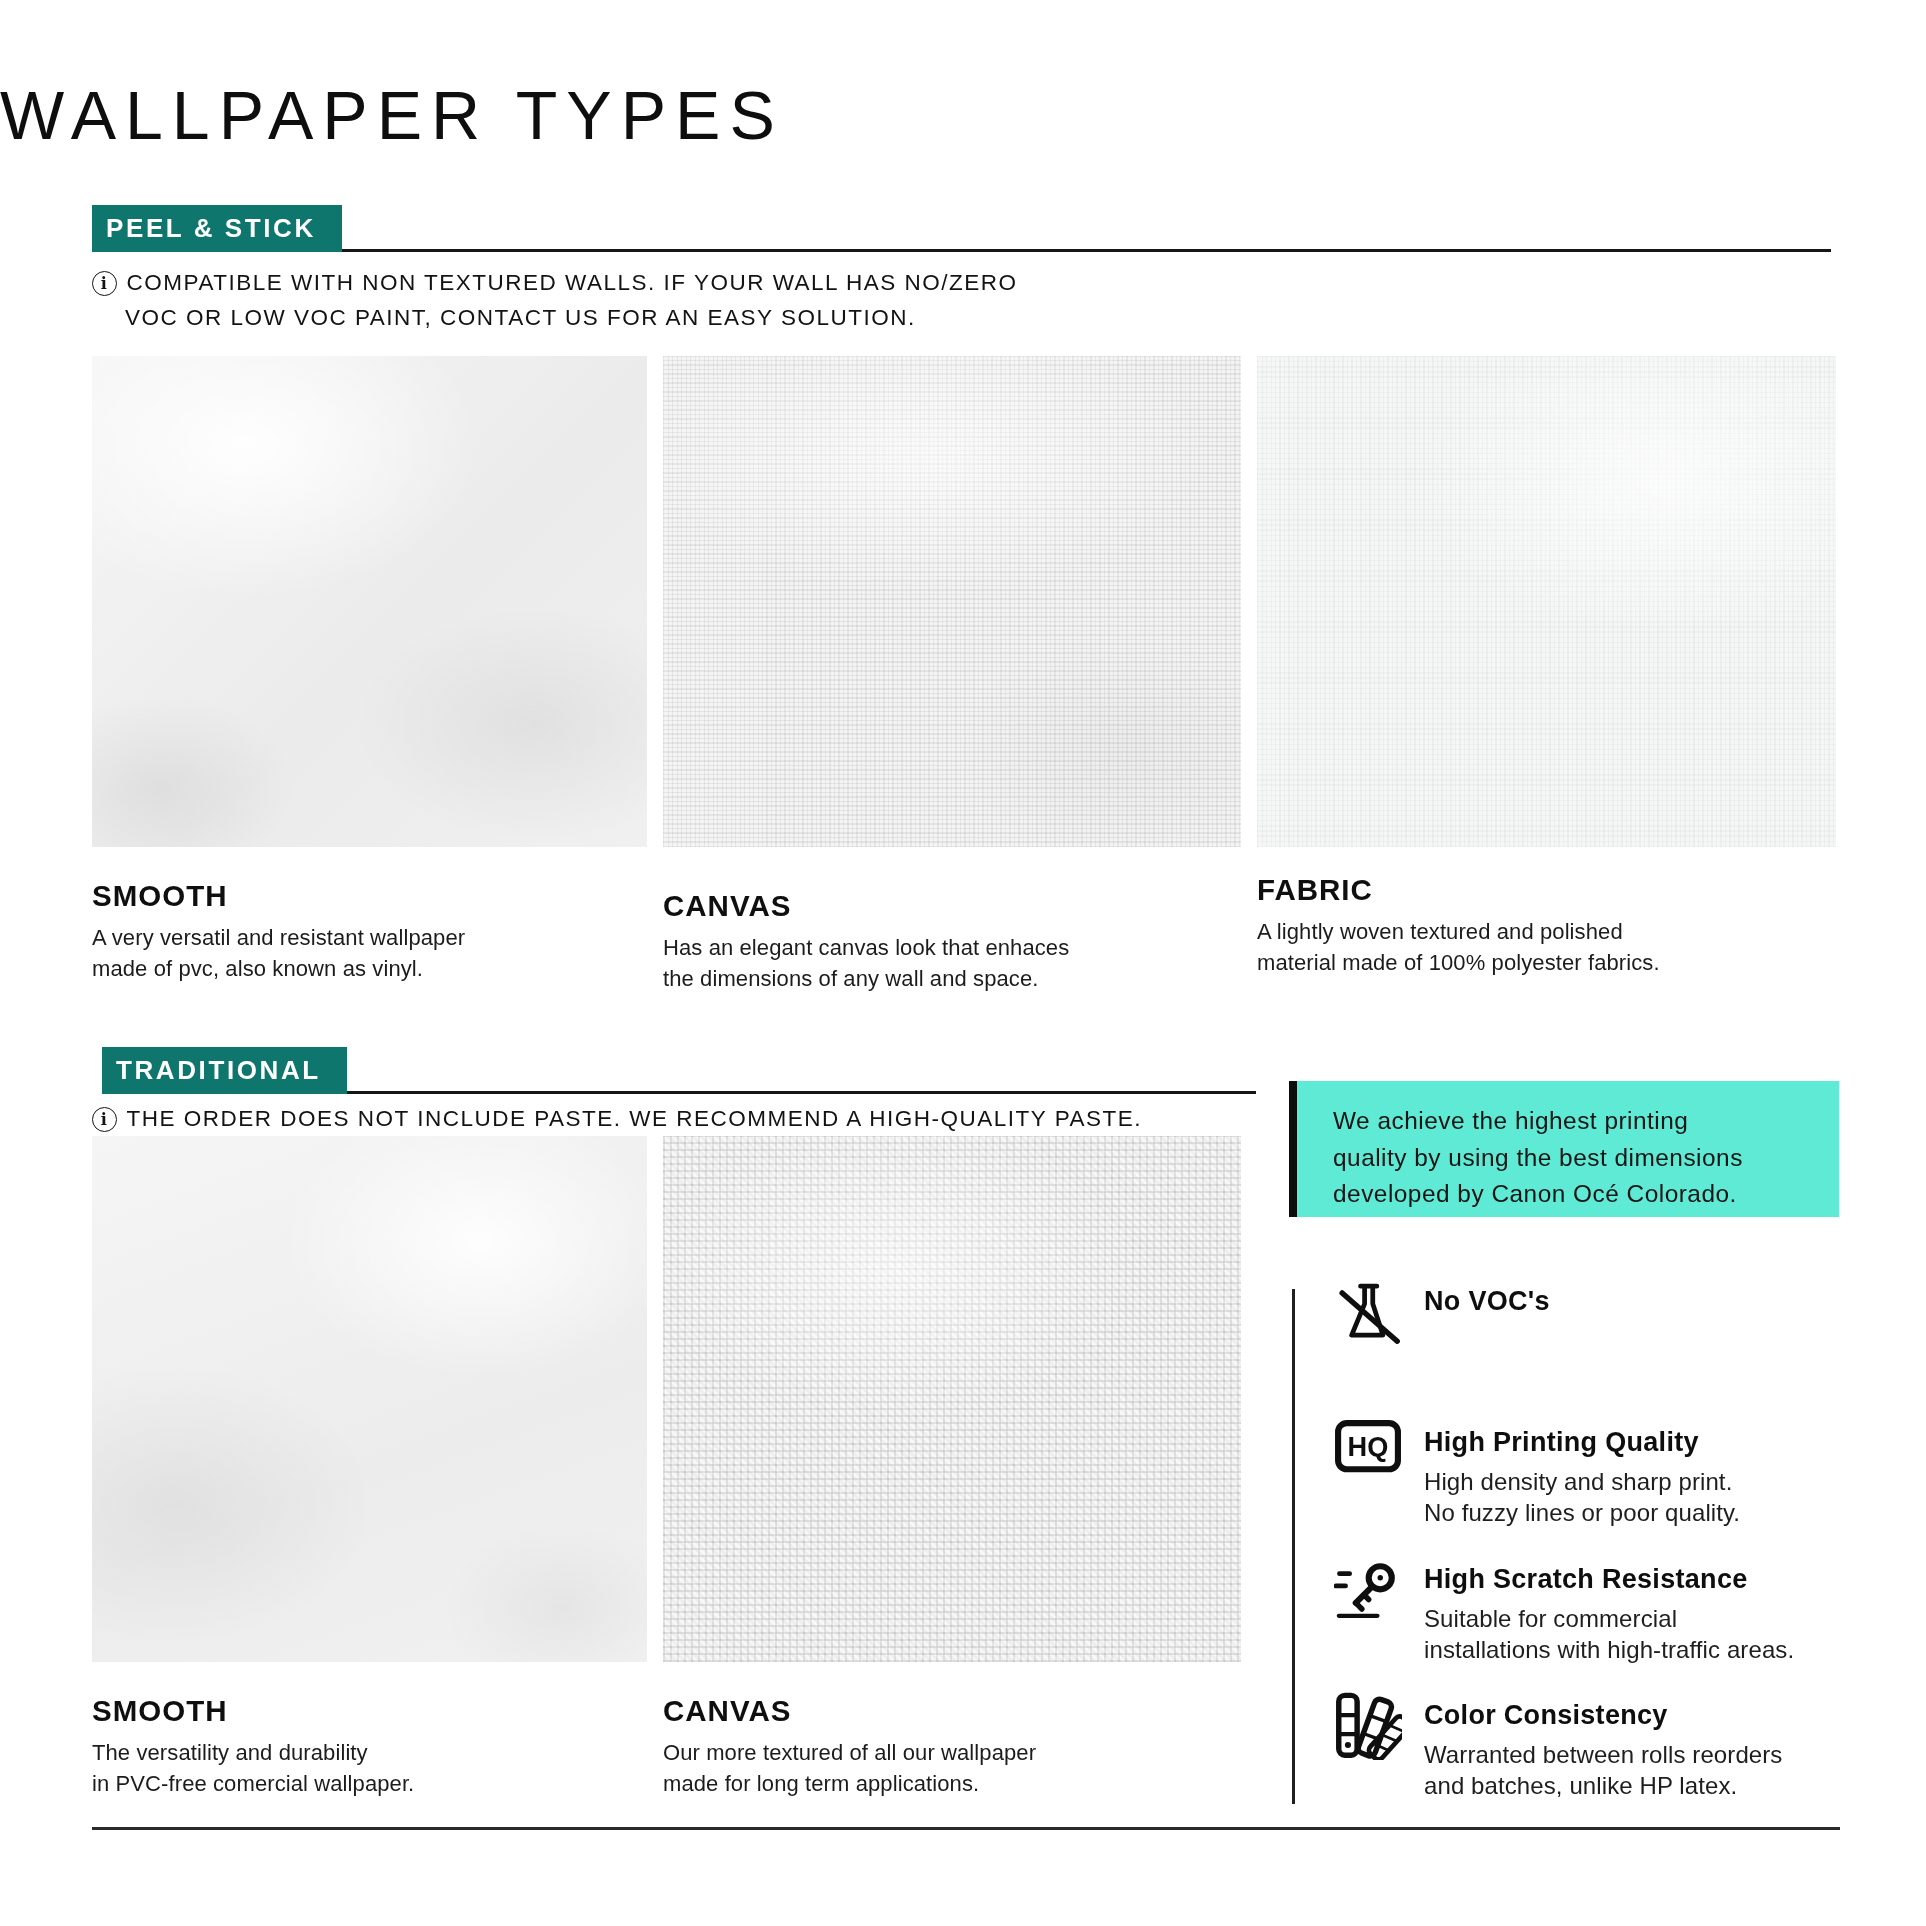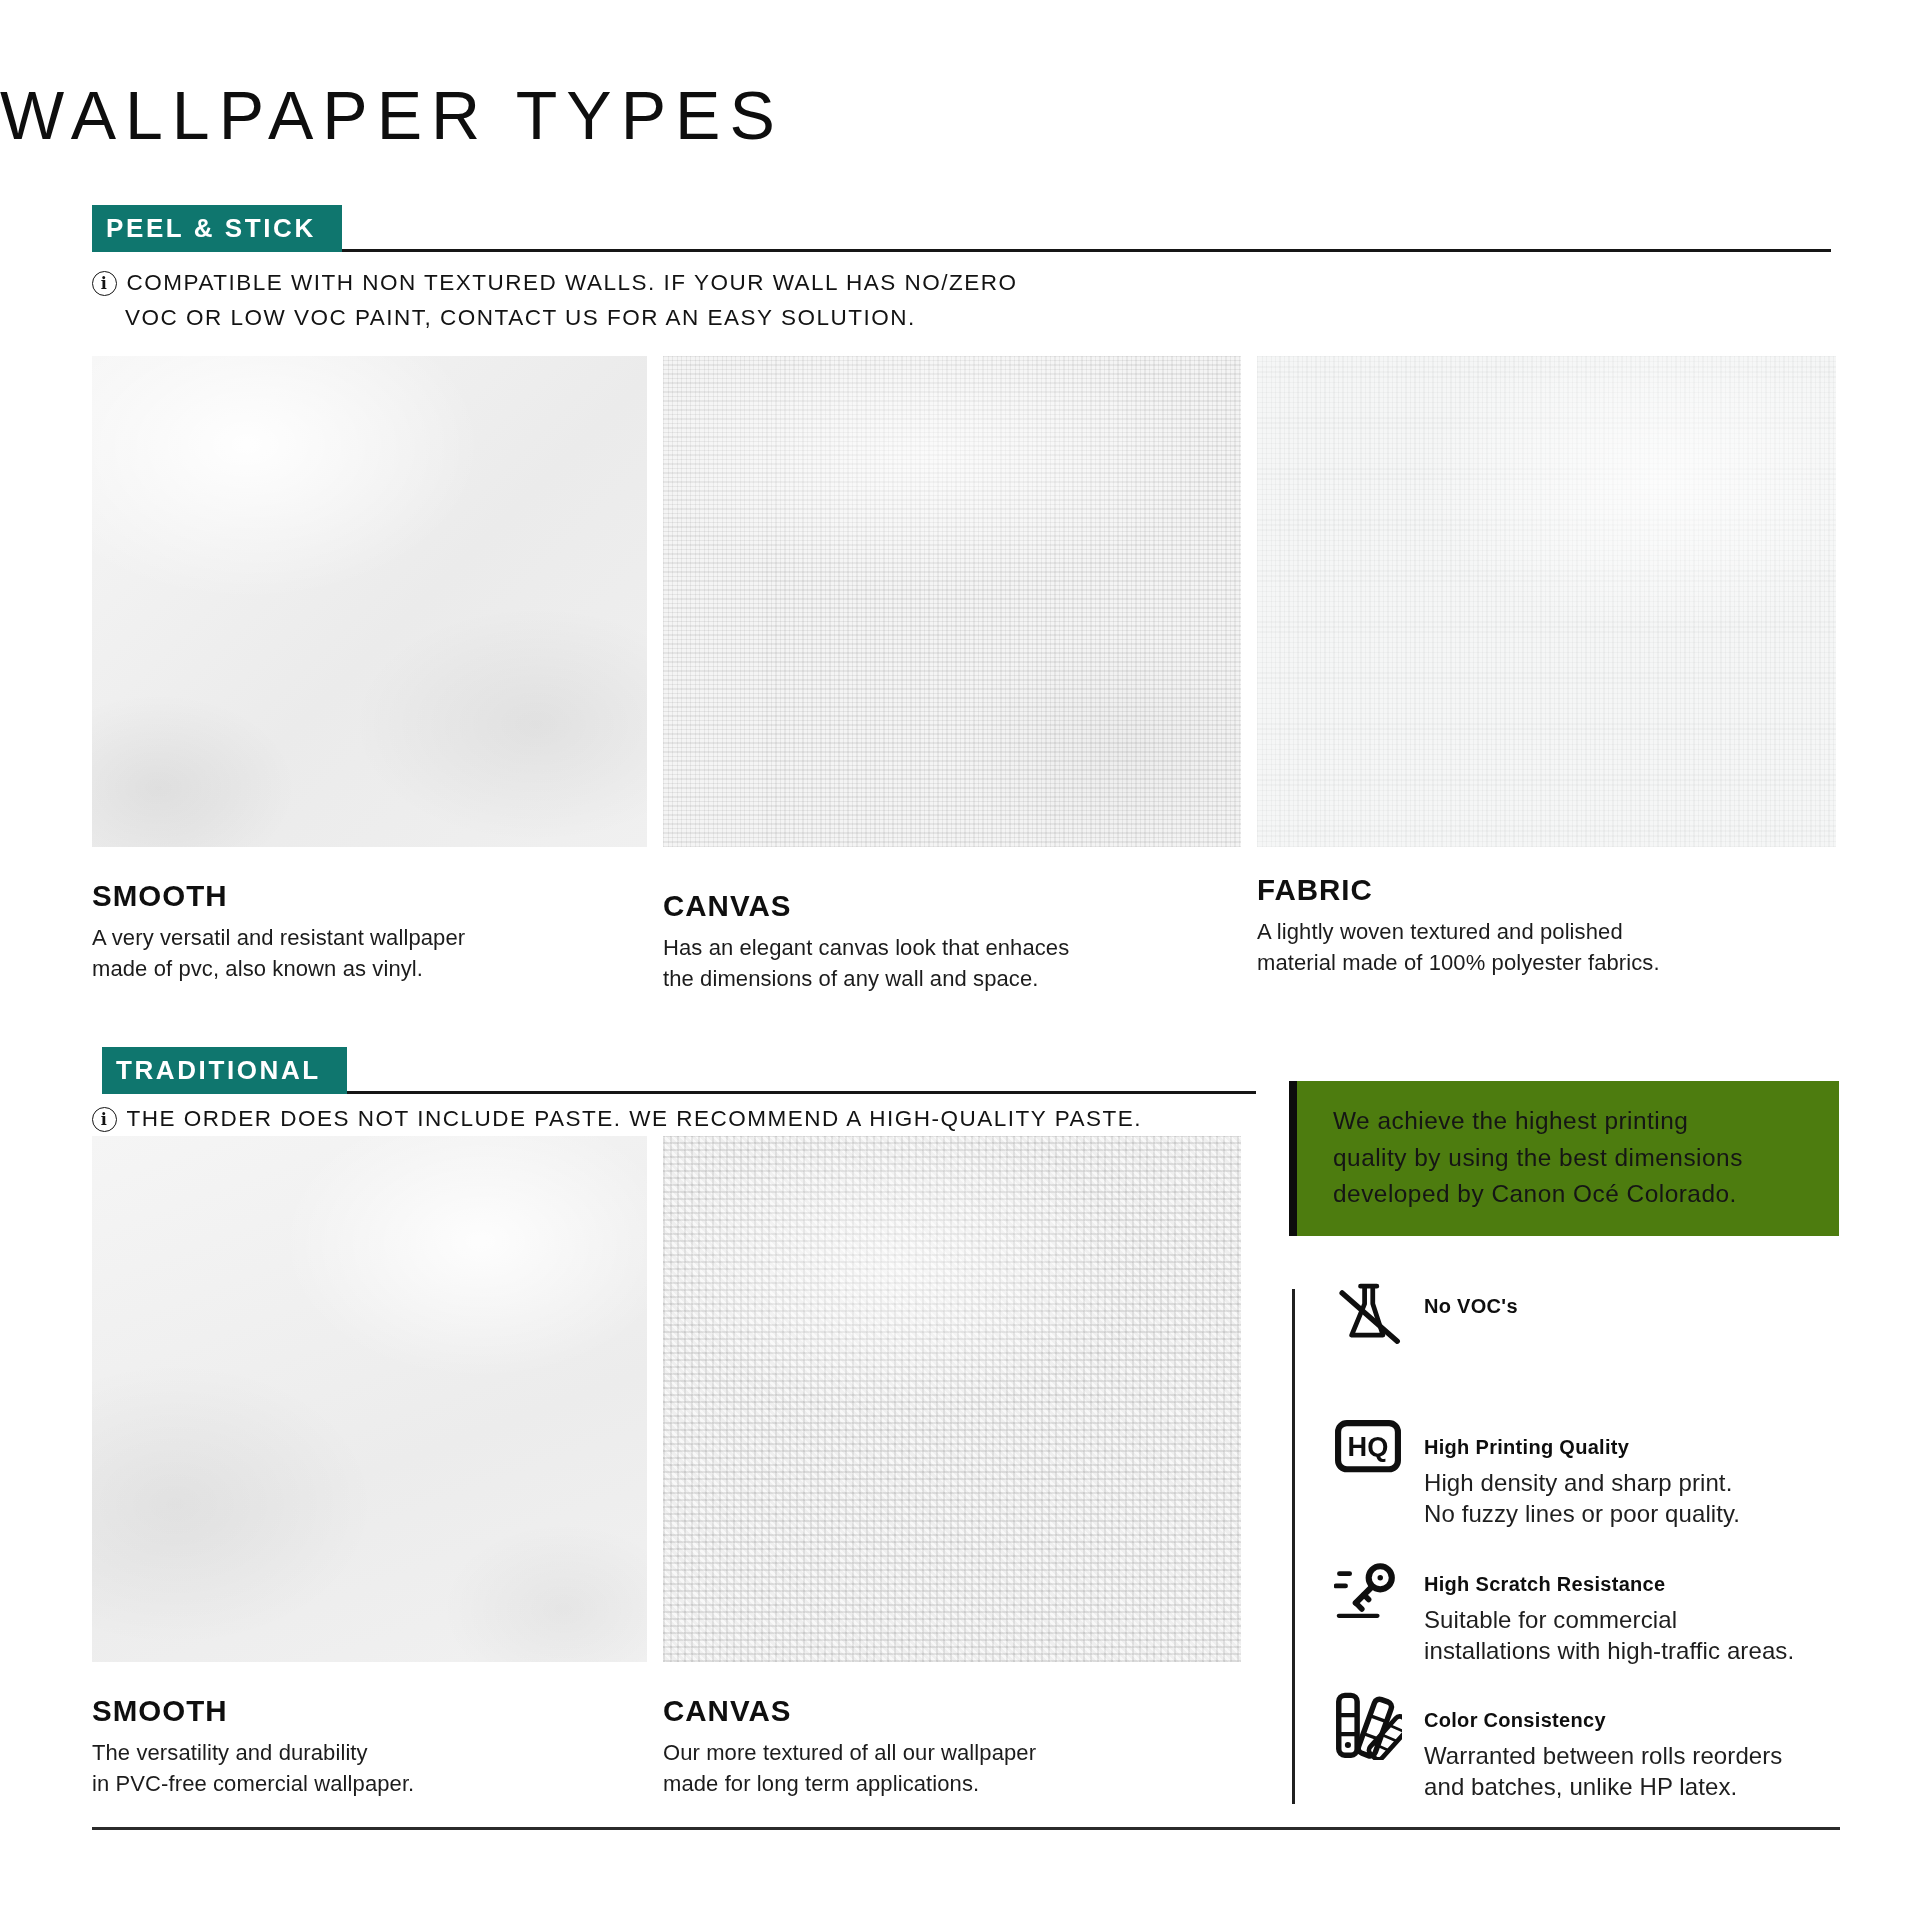--- a/index.html
+++ b/index.html
@@ -83,35 +83,35 @@
   .tex-canvas-rough{
     background:
       radial-gradient(ellipse 60% 40% at 40% 25%, rgba(255,255,255,0.5), rgba(255,255,255,0) 70%),
       repeating-linear-gradient(0deg, rgba(80,80,80,0.13) 0 1.9px, rgba(255,255,255,0) 1.9px 7px),
       repeating-linear-gradient(90deg, rgba(80,80,80,0.11) 0 1.9px, rgba(255,255,255,0) 1.9px 7px),
       repeating-linear-gradient(45deg, rgba(255,255,255,0.55) 0 2.6px, rgba(255,255,255,0) 2.6px 5.8px),
       #efefef;
   }
   
   #quality-box{
-    position:absolute;left:1289px;top:1081px;width:550px;height:155px;
+    position:absolute;left:1289px;top:1081px;width:550px;height:136px;
     box-sizing:border-box;
-    background:#4d7c0f;border-left:8.3px solid #0d0d0d;
+    background:#5eead4;border-left:8.3px solid #0d0d0d;
     padding:22px 19px 22px 36px;
     font-size:24.4px;line-height:1.5;letter-spacing:0.5px;color:#151515;
   }
   #v-divider{position:absolute;left:1292px;top:1289px;width:2.6px;height:515px;background:#202020;}
   .feature{position:absolute;left:1334px;width:514px;display:flex;gap:22px;}
   #feature-1{top:1278px;}
   #feature-2{top:1419px;}
   #feature-3{top:1556px;}
   #feature-4{top:1692px;}
   .f-icon{flex:0 0 68px;display:flex;justify-content:center;align-items:flex-start;}
   .f-icon svg{width:100%;height:auto;}
-  .f-title{font-size:20px;font-weight:700;letter-spacing:0.3px;color:#0e0e0e;margin-top:17px;}
+  .f-title{font-size:27px;font-weight:700;letter-spacing:0.3px;color:#0e0e0e;margin-top:8px;}
   .f-body{margin-top:7.7px;font-size:24px;line-height:1.3;color:#1e1e1e;letter-spacing:0.1px;}
   
   #bottom-rule{position:absolute;left:92px;top:1827px;width:1748px;height:3.2px;background:#2b2b2b;}
   .icon-stroke{stroke:#0f0f0f;fill:none;stroke-linecap:round;stroke-linejoin:round;}
 </style>
 </head>
 <body>
 
 <div class="page-title">WALLPAPER TYPES</div>
 

